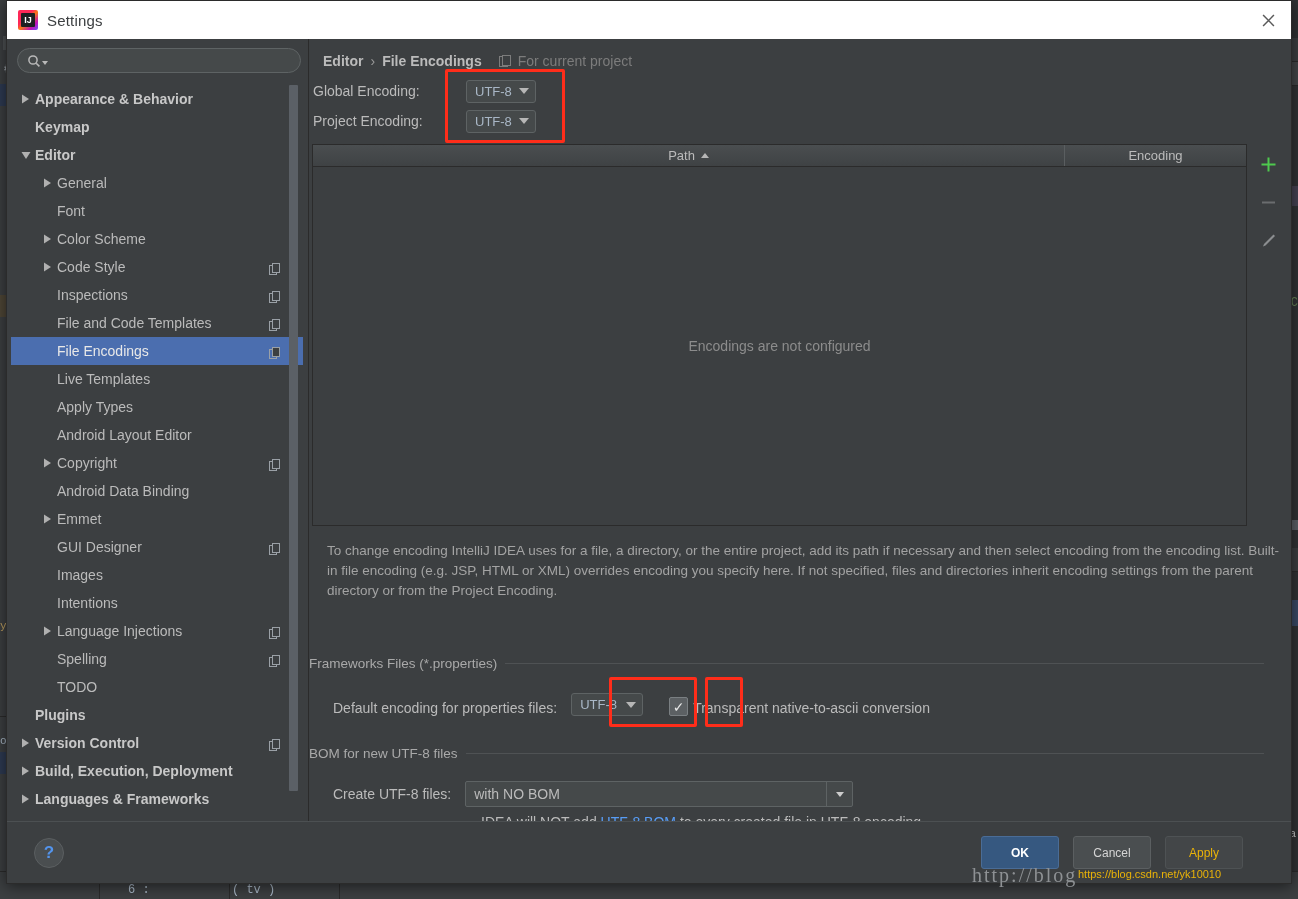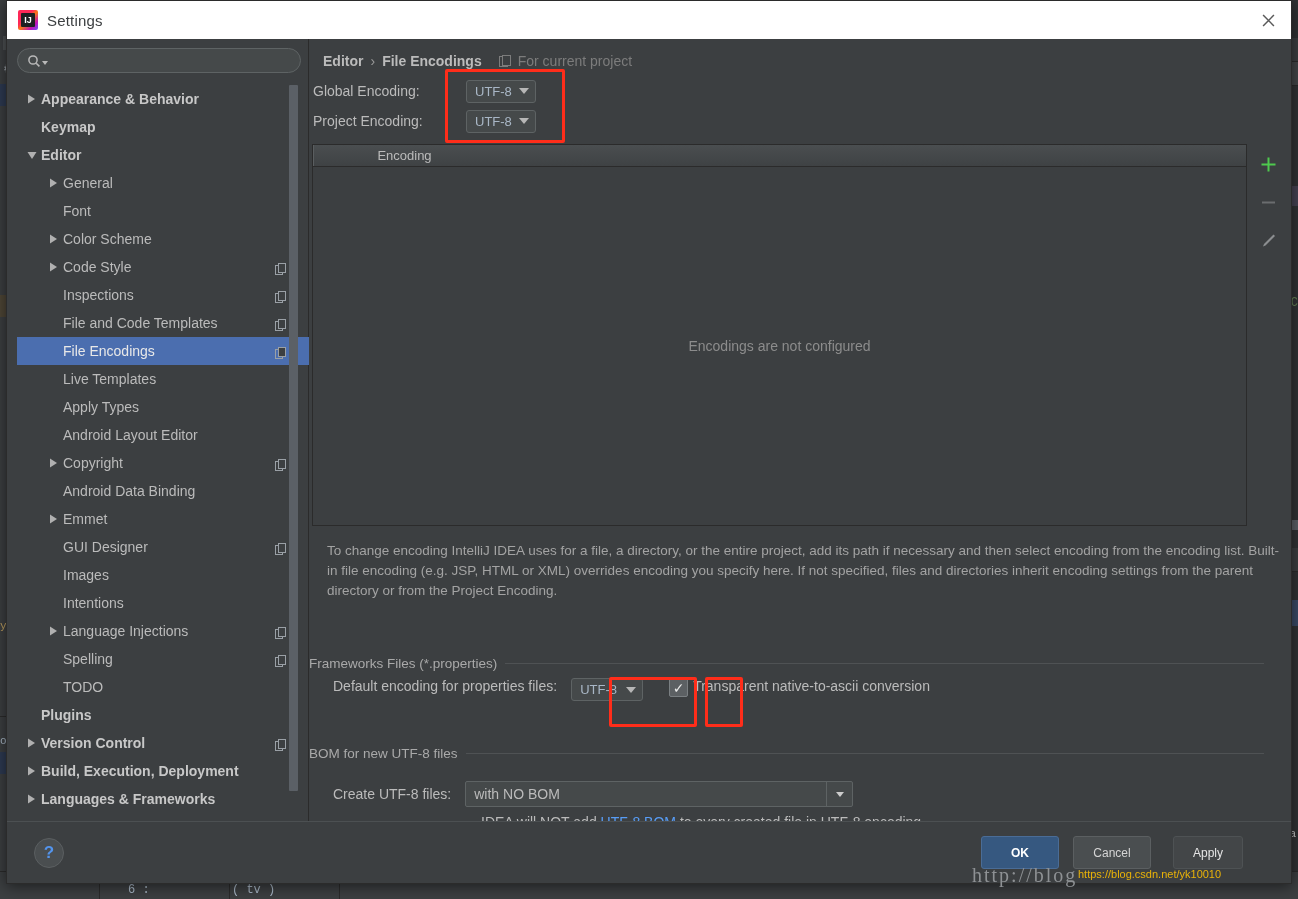--- a/index.html
+++ b/index.html
@@ -66,21 +66,21 @@
   #search-box {
     height:25px; background:#45494a; border:1px solid #5e6364; border-radius:13px;
     display:flex; align-items:center; padding-left:9px;
   }
   #search-box .sicon { display:flex; align-items:center; gap:1px; }
   #search-box input {
     background:transparent; border:0; outline:none; color:#bbbbbb;
     font-size:12px; font-family:"Liberation Sans", sans-serif; flex:1; margin-left:4px;
   }
 
-  #tree { position:absolute; left:10px; top:46px; width:292px; height:730px; overflow:hidden;text-align:right; }
+  #tree { position:absolute; left:4px; top:46px; width:292px; height:730px; overflow:hidden;text-align:right; }
   .trow { height:28px; display:flex; align-items:center; position:relative; cursor:pointer; }
   .trow.sel { background:#4b6eaf; }
   .tarrow { width:13px; height:13px; margin-right:3px; flex:0 0 auto; display:flex; align-items:center; justify-content:center; }
   .tarrow.none { visibility:hidden; }
   .tlabel { color:#bbbbbb; font-size:14px; white-space:nowrap; }
   .tlabel.bold { font-weight:bold; color:#c8c8c8; }
   .trow.sel .tlabel { color:#e8e8e8; }
   .tcopy { position:absolute; right:22px; width:12px; height:12px; }
   #tree-scroll { position:absolute; right:10px; top:46px; width:9px; height:730px; background:#3c3f41; }
   #tree-thumb { position:absolute; left:0; top:0; width:9px; height:706px; background:#5b6066; border-radius:1px; }
@@ -146,21 +146,21 @@
     background:#4a4e50; border:1px solid #5b5f61;
     display:flex; align-items:center; justify-content:center; cursor:pointer;
     color:#5394ec; font-size:17px; font-weight:bold;
   }
   .dlgbtn {
     position:absolute; top:14px; height:33px; border-radius:3px;
     display:flex; align-items:center; justify-content:center; font-size:12px; cursor:pointer;
   }
   #ok-btn { right:232px; width:78px; background:#365880; border:1px solid #4a6c96; color:#ffffff; font-weight:bold; }
   #cancel-btn { right:140px; width:78px; background:#4a4e50; border:1px solid #5b5f61; color:#d5d5d5; }
-  #apply-btn { right:48px; width:70px; background:#434648; border:1px solid #4e5254; color:#e5e5e5; }
+  #apply-btn { right:48px; width:78px; background:#434648; border:1px solid #4e5254; color:#eab308; }
 
   
   #wm1 {
     position:absolute; left:972px; top:864px; color:#8e9194; font-size:20px;
     font-family:"Liberation Serif", serif; letter-spacing:2px; white-space:nowrap; z-index:50;text-align:right;
   }
   #wm2 {
     position:absolute; left:1078px; top:868px; color:#eab308; font-size:11px;
     font-family:"Liberation Sans", sans-serif; white-space:nowrap; z-index:51;
   }
@@ -449,20 +449,24 @@
         <span class="combo-sm" style="position:absolute;left:143px;">
           <span class="cv">UTF-8</span>
           <span class="caret"></span>
         </span>
       </div>
 
       <div class="redbox" style="left:136px; top:30px; width:120px; height:74px;"></div>
 
       <div id="table-area">
         <div id="thead">
+          <div class="th path">
+            <span>Path</span>
+            <span class="sort-arrow"></span>
+          </div>
           <div class="th encoding">
             <span>Encoding</span>
           </div>
         </div>
         <div id="tbody">
           <div id="empty-msg">Encodings are not configured</div>
         </div>
       </div>
 
       <div id="table-toolbar">
@@ -483,21 +487,21 @@
         </div>
       </div>
 
       <div id="desc">To change encoding IntelliJ IDEA uses for a file, a directory, or the entire project, add its path if necessary and then select encoding from the encoding list. Built-in file encoding (e.g. JSP, HTML or XML) overrides encoding you specify here. If not specified, files and directories inherit encoding settings from the parent directory or from the Project Encoding.</div>
 
       <div class="group-head" style="left:0px; top:617px;">
         <span class="gh-text">Frameworks Files (*.properties)</span>
         <span class="gh-line"></span>
       </div>
 
-      <div style="position:absolute; left:24px; top:639px; display:flex; align-items:flex-start;">
+      <div style="position:absolute; left:24px; top:654px; display:flex; align-items:flex-end;">
         <span class="enc-label">Default encoding for properties files:</span>
         <span class="combo-sm" style="margin-left:14px; width:72px;">
           <span class="cv">UTF-8</span>
           <span class="caret"></span>
         </span>
         <span class="chk" style="margin-left:26px;">
           <span style="color:#e9e9e9;font-size:14px;line-height:14px;">✓</span>
         </span>
         <span class="enc-label" style="margin-left:5px;">Transparent native-to-ascii conversion</span>
       </div>

